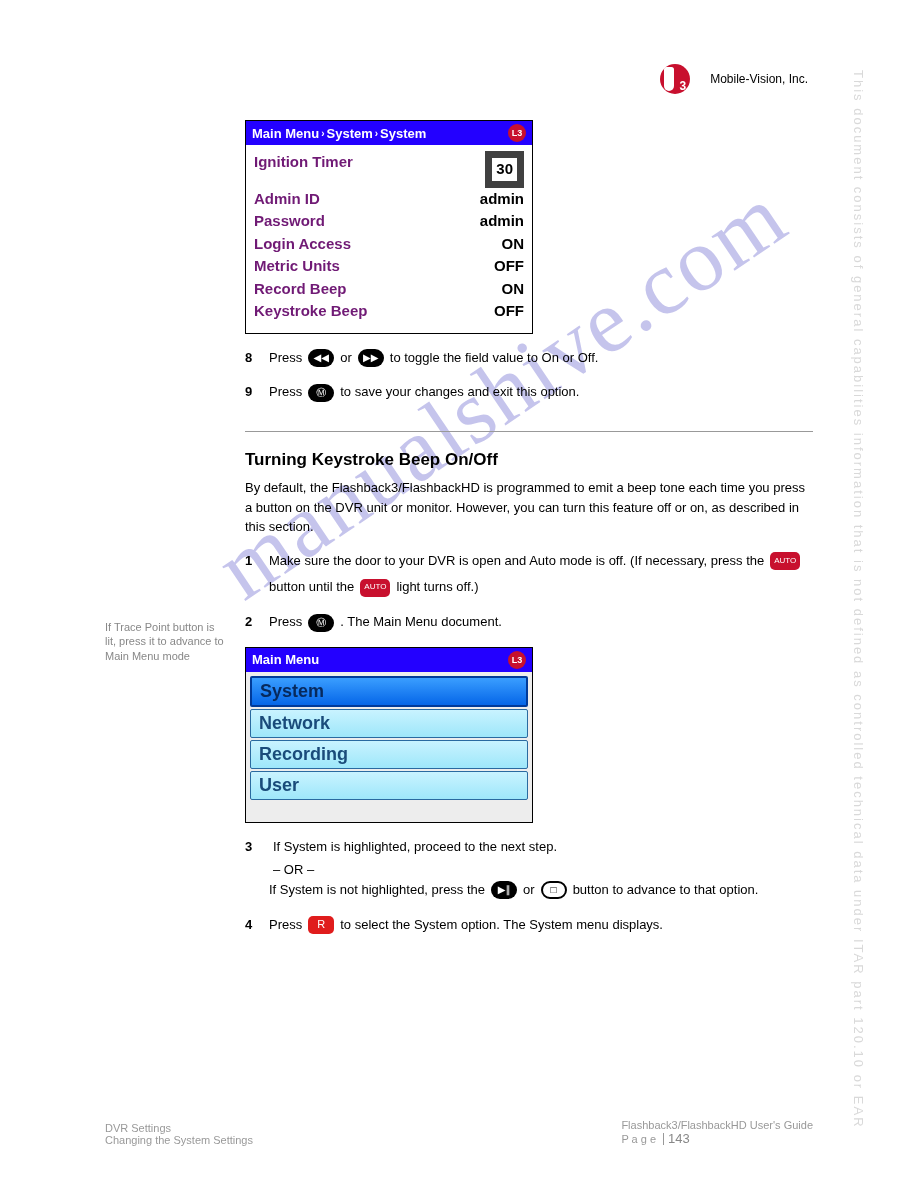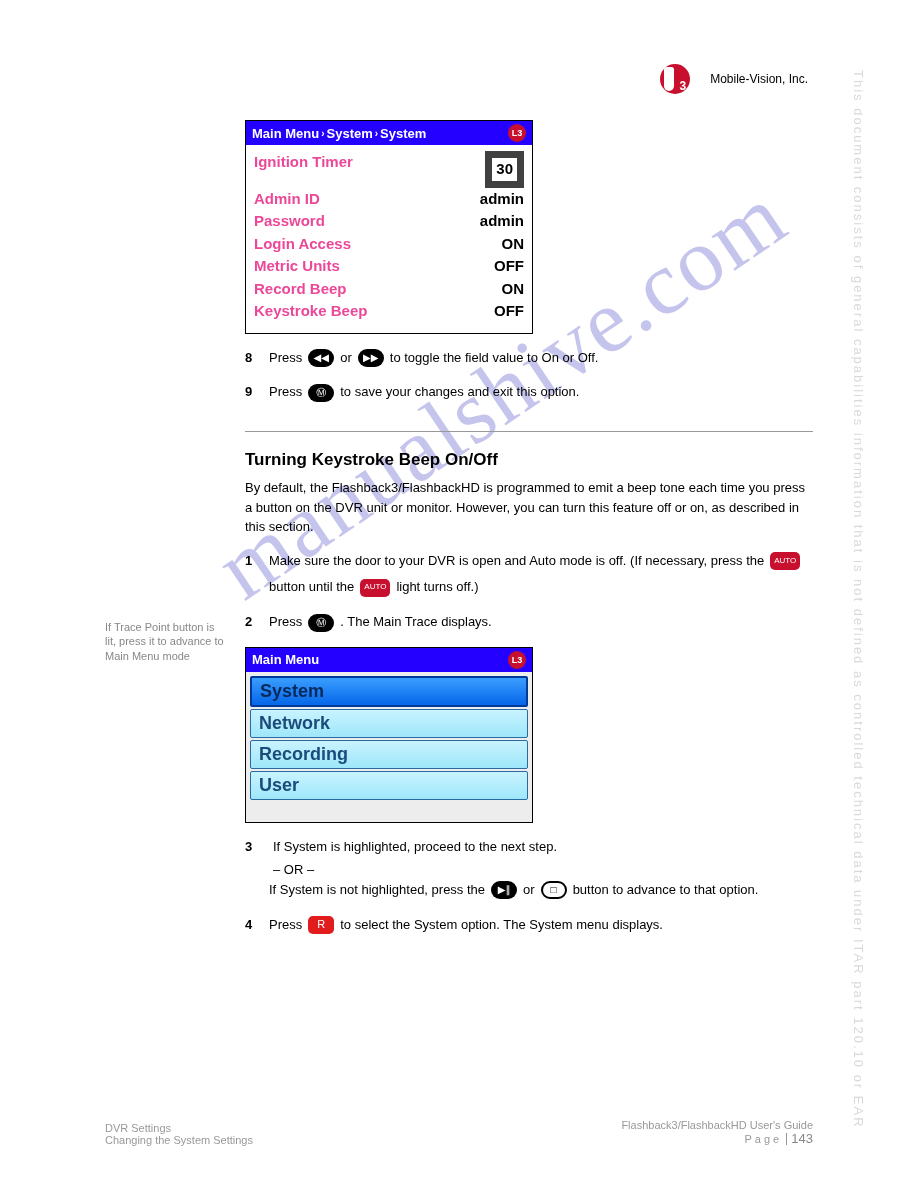--- a/index.html
+++ b/index.html
@@ -85,21 +85,21 @@
   }
   .crumb { display: inline-flex; align-items: center; gap: 2px; }
   .chev { font-size: 10px; color: #fff; }
   .hdr-logo {
     width: 18px; height: 18px; background: #c8102e; border-radius: 50%;
     display: flex; align-items: center; justify-content: center;
     color: #fff; font-size: 9px; font-weight: bold;
   }
   .settings-body { padding: 6px 8px 10px; }
   .srow { display: flex; justify-content: space-between; font-size: 15px; font-weight: bold; line-height: 1.5; }
-  .slabel { color: #ec4899; }
+  .slabel { color: #701a75; }
   .sval { color: #000; }
   .sval.boxed { border: 7px solid #404040; padding: 0 4px; }
   .instr { display: flex; align-items: center; gap: 6px; font-size: 13px; margin-left: -4px; flex-wrap: wrap; line-height: 1.6; }
   .instr-block { margin-top: 18px; }
   .pill {
     display: inline-flex; align-items: center; justify-content: center;
     min-width: 26px; height: 18px; background: #000; color: #fff;
     border-radius: 10px; font-size: 10px; padding: 0 4px;
   }
   .pill.open { background: #fff; color: #000; border: 2px solid #000; }
@@ -235,21 +235,21 @@
       <span class="pill auto">AUTO</span>
       <span>light turns off.)</span>
     </div>
   </div>
 
   <div class="num-step">
     <span class="num">2</span>
     <div class="num-content instr">
       <span>Press</span>
       <span class="pill">Ⓜ</span>
-      <span>. The Main Trace displays.</span>
+      <span>. The Main Menu document.</span>
     </div>
   </div>
 
   <div class="menu-panel">
     <div class="ui-header">
       <span>Main Menu</span>
       <span class="hdr-logo">L3</span>
     </div>
     <div class="menu-body">
       <div class="menu-item sel">System</div>
@@ -283,21 +283,21 @@
     </div>
   </div>
 
 </div>
 
 <div class="footer">
   <div>
     <div>DVR Settings</div>
     <div>Changing the System Settings</div>
   </div>
-  <div style="text-align:right;">
+  <div style="">
     <div>Flashback3/FlashbackHD User's Guide</div>
     <div>
       <span>P a g e</span>
       <span style="margin:0 4px; border-left:1px solid #999;"></span>
       <span class="pg">143</span>
     </div>
   </div>
 </div>
 
 </body></html>

